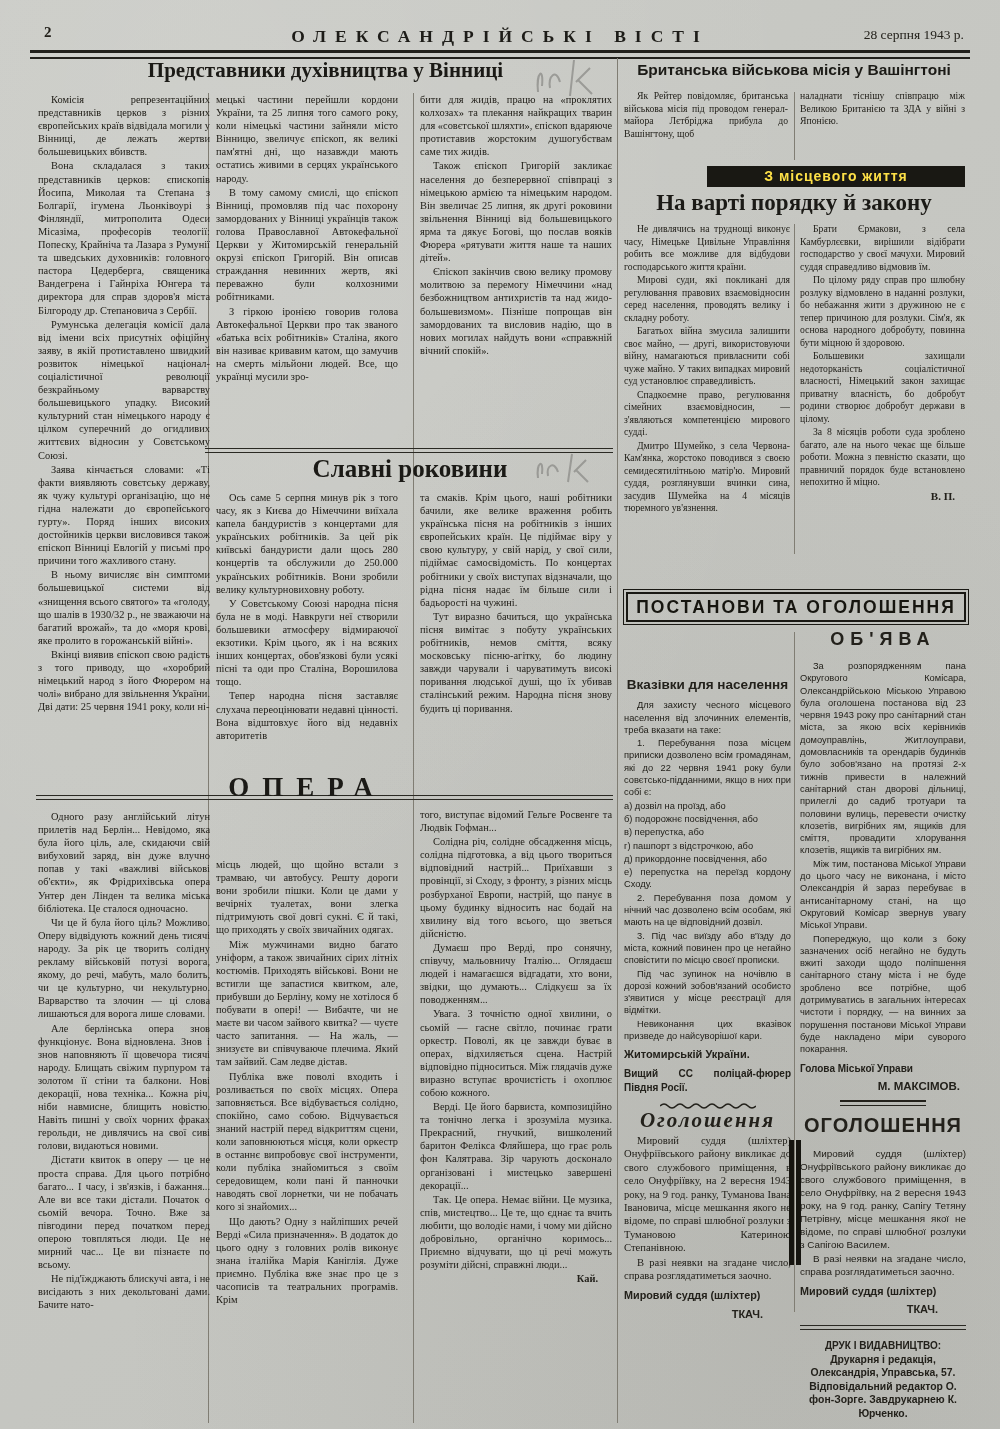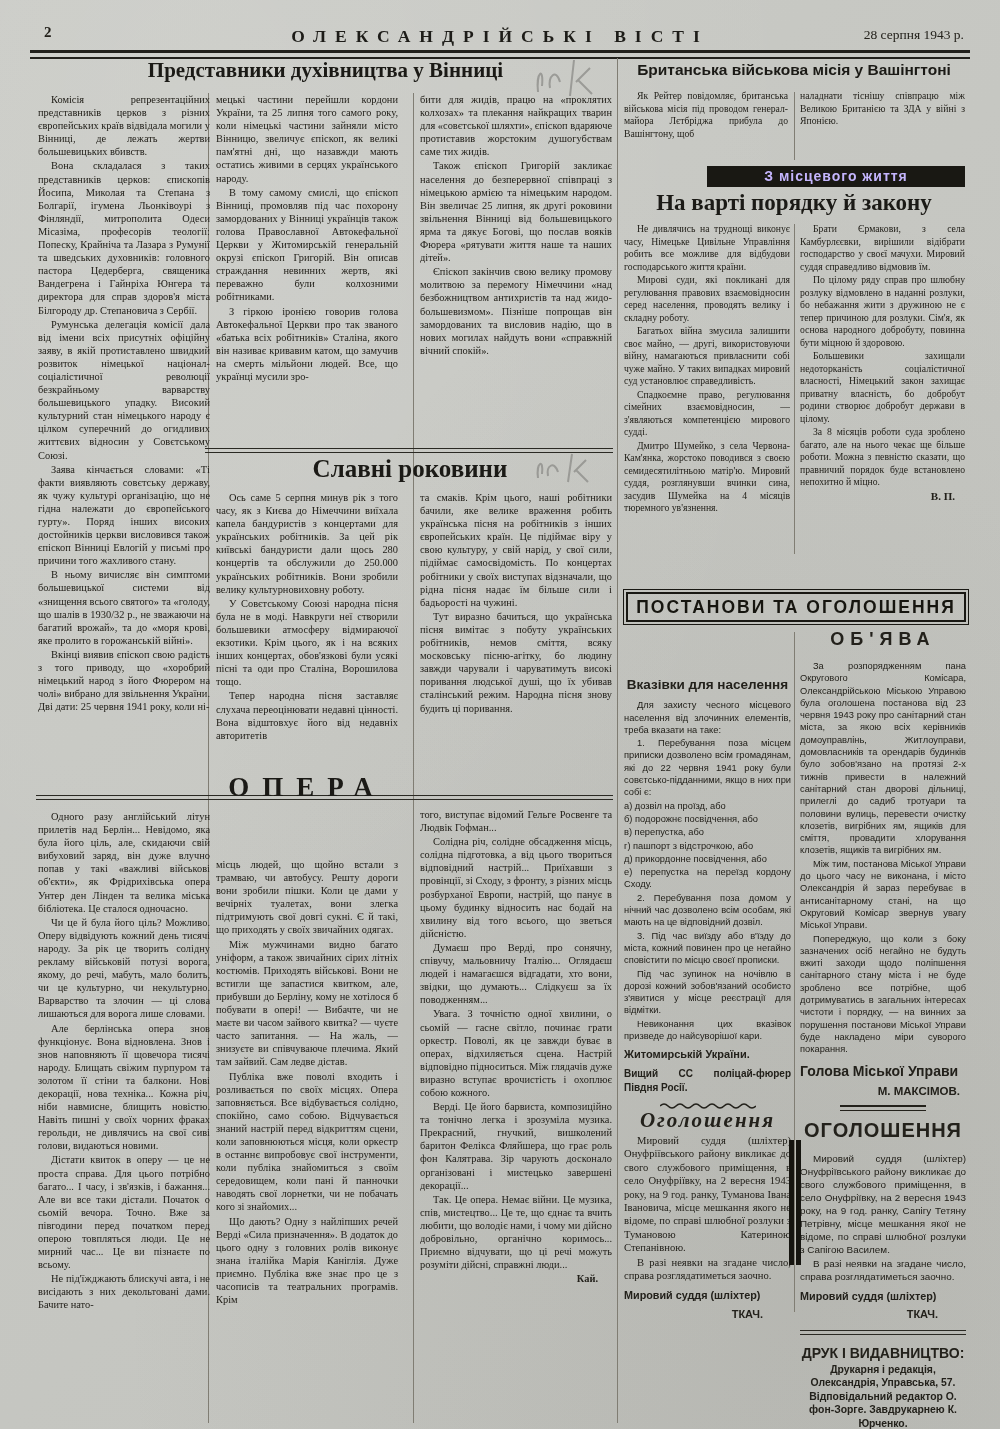--- a/index.html
+++ b/index.html
@@ -28,30 +28,30 @@
   .col p{margin:0 0 1px 0;text-indent:13px;}
   .col p.cont{text-indent:0;}
   .body-l{font-size:10.4px;line-height:13.1px;}
   .body-r{font-size:9.7px;line-height:12.5px;}
   .body-sans{font-family:"Liberation Sans",sans-serif;font-size:9.3px;line-height:12.3px;}
   .body-notice{font-size:10.6px;line-height:13.4px;}
   .body-notice-sans{font-family:"Liberation Sans",sans-serif;font-size:9.9px;line-height:13px;}
   .sig{font-weight:bold;}
   .right{text-align:right;}
   
-  .badge{background:#191813;color:#c4b5fd;text-align:center;font-family:"Liberation Sans",sans-serif;
+  .badge{background:#191813;color:#fde047;text-align:center;font-family:"Liberation Sans",sans-serif;
          font-weight:bold;font-size:14px;line-height:21px;letter-spacing:1px;}
   .banner{border:2px solid #191813;outline:1.5px solid #191813;outline-offset:2px;
           text-align:center;font-family:"Liberation Sans",sans-serif;font-weight:bold;
           font-size:17.5px;letter-spacing:2px;line-height:26px;color:#16150f;}
   .squiggle{display:block;margin:7px auto 4px auto;}
   .minirule{margin:8px auto;width:86px;height:3px;border-top:2px solid #23211b;border-bottom:1px solid #23211b;}
   .bars span{position:absolute;top:0;width:4.5px;height:100%;background:#15140f;}
   .bars span:nth-child(2){left:7px;}
-  .imprint-title{text-align:center;font-family:"Liberation Sans",sans-serif;font-weight:bold;font-size:14px;margin:10px 0 2px 0;}
+  .imprint-title{text-align:center;font-family:"Liberation Sans",sans-serif;font-weight:bold;font-size:10px;margin:10px 0 2px 0;}
   .imprint-body{font-family:"Liberation Sans",sans-serif;font-weight:bold;font-size:10.4px;line-height:13.5px;text-align:center;}
   .notice-head-it{font-weight:bold;font-style:italic;font-size:21px;text-align:center;letter-spacing:2px;margin:2px 0 8px 0;}
   .notice-head{font-family:"Liberation Sans",sans-serif;font-weight:bold;font-size:20px;text-align:center;letter-spacing:1px;margin:4px 0 10px 0;}
   .subhead-sans{font-family:"Liberation Sans",sans-serif;font-weight:bold;font-size:13.5px;text-align:center;margin-bottom:8px;}
   .obyava-head{font-family:"Liberation Sans",sans-serif;font-weight:bold;font-size:18px;text-align:center;letter-spacing:6px;margin-bottom:10px;}
   .sig-line{font-weight:bold;margin-top:6px;}
   .pencil{stroke:#8f8f8b;stroke-width:2;fill:none;opacity:.8;}
 </style>
 </head>
 <body>
@@ -188,21 +188,21 @@
     <div class="sig-line right" style="padding-right:28px;font-size:11px;">ТКАЧ.</div>
   </div>
 
   <div class="abs" style="left:800px;top:629px;width:166px;height:800px;overflow:hidden;">
     <div class="obyava-head">ОБ'ЯВА</div>
     <div class="col body-sans">
         <p>За розпорядженням пана Округового Комісара, Олександрійською Міською Управою була оголошена постанова від 23 червня 1943 року про санітарний стан міста, за якою всіх керівників домоуправлінь, Житлоуправи, домовласників та орендарів будинків було зобов'язано на протязі 2-х тижнів привести в належний санітарний стан дворові дільниці, прилеглі до садиб тротуари та половини вулиць, перевести очистку клозетів, вигрібних ям, ящиків для сміття, провадити хлорування клозетів, ящиків та вигрібних ям.</p>
         <p>Між тим, постанова Міської Управи до цього часу не виконана, і місто Олександрія й зараз перебуває в антисанітарному стані, на що Округовий Комісар звернув увагу Міської Управи.</p>
         <p>Попереджую, що коли з боку зазначених осіб негайно не будуть вжиті заходи щодо поліпшення санітарного стану міста і не буде зроблено все потрібне, щоб дотримуватись в загальних інтересах чистоти і порядку, — на винних за порушення постанови Міської Управи буде накладено міри суворого покарання.</p>
       </div>
-    <div class="sig-line" style="font-family:'Liberation Sans',sans-serif;font-size:14px;">Голова Міської Управи</div>
+    <div class="sig-line" style="font-family:'Liberation Sans',sans-serif;font-size:10px;">Голова Міської Управи</div>
     <div class="sig-line right" style="font-family:'Liberation Sans',sans-serif;padding-right:6px;font-size:11.5px;">М. МАКСІМОВ.</div>
     <div class="minirule"></div>
     <div class="notice-head">ОГОЛОШЕННЯ</div>
     <div class="col body-notice-sans">
         <p>Мировий суддя (шліхтер) Онуфріївського району викликає до свого службового приміщення, в село Онуфріївку, на 2 вересня 1943 року, на 9 год. ранку, Сапігу Тетяну Петрівну, місце мешкання якої не відоме, по справі шлюбної розлуки з Сапігою Василем.</p>
         <p>В разі неявки на згадане число, справа розглядатиметься заочно.</p>
       </div>
     <div class="sig-line" style="font-family:'Liberation Sans',sans-serif;font-size:10.8px;">Мировий суддя (шліхтер)</div>
     <div class="sig-line right" style="font-family:'Liberation Sans',sans-serif;padding-right:28px;font-size:11px;">ТКАЧ.</div>
     <div class="hrule" style="margin-top:10px;"></div>

